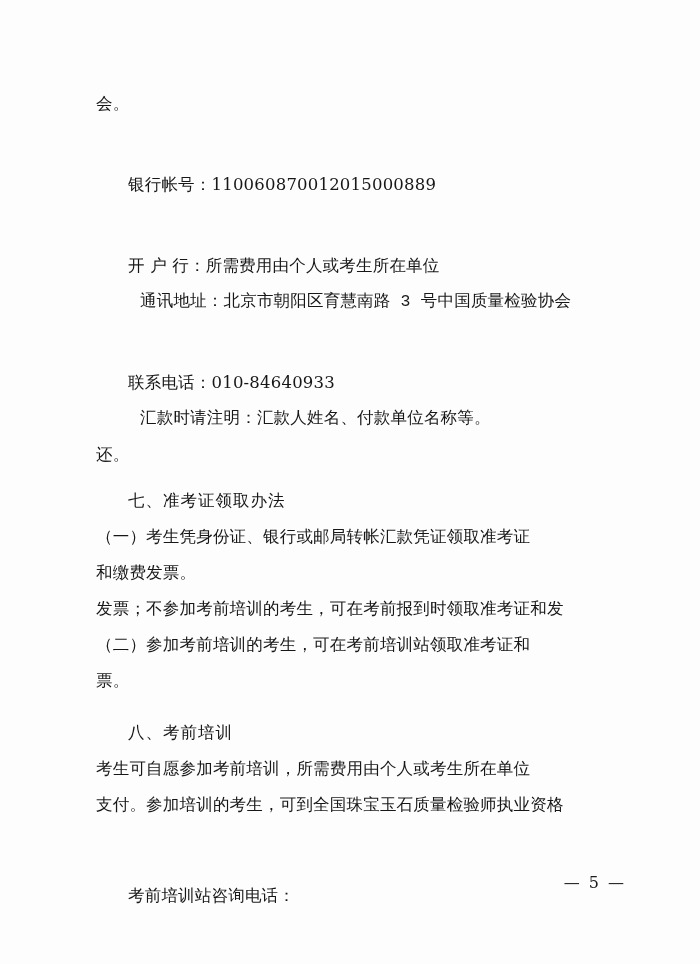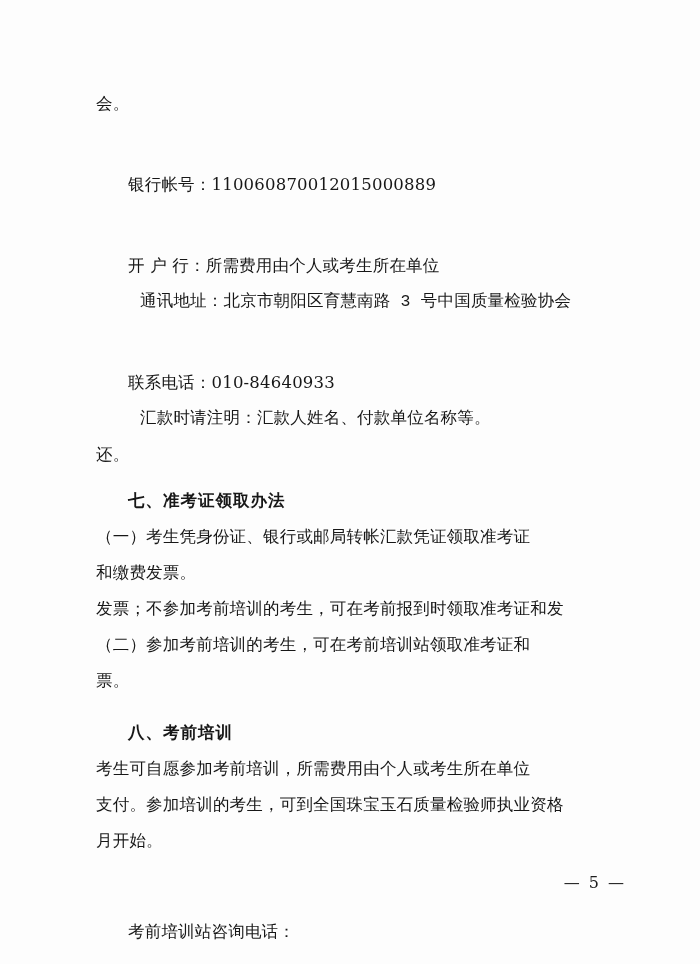--- a/index.html
+++ b/index.html
@@ -29,21 +29,21 @@
     color: #171717;
   }
   .line {
     white-space: pre-wrap;
     margin: 0;
   }
   .indent-1 { text-indent: 0; }
   .indent-2 { padding-left: 32px; margin-top: 45px; }
   .indent-3 { padding-left: 44px; font-family: Liberation Mono, monospace; }
   .heading {
-    font-weight: bold;
+    font-weight: normal;
     padding-left: 32px;
     letter-spacing: 1px;
   }
   .gap-sm { height: 10px; }
   .gap-md { height: 16px; }
   .page-number {
     position: absolute;
     right: 74px;
     bottom: 72px;
     font-size: 16px;
@@ -73,21 +73,20 @@
     <p class="line indent-1">和缴费发票。</p>
     <p class="line indent-1">发票；不参加考前培训的考生，可在考前报到时领取准考证和发</p>
     <p class="line indent-1">（二）参加考前培训的考生，可在考前培训站领取准考证和</p>
     <p class="line indent-1">票。</p>
 
     <div class="gap-md"></div>
     <p class="line heading">八、考前培训</p>
 
     <p class="line indent-1">考生可自愿参加考前培训，所需费用由个人或考生所在单位</p>
     <p class="line indent-1">支付。参加培训的考生，可到全国珠宝玉石质量检验师执业资格</p>
-    <p class="line indent-1">月开始。</p>
 
     <div class="gap-sm"></div>
     <p class="line indent-2">考前培训站咨询电话：</p>
     <p class="line indent-2">坚持考、培分开原则，参加培训的工作人员不参与所有考试</p>
 
   </div>
 
   <div class="page-number">— 5 —</div>
 </div>
 

